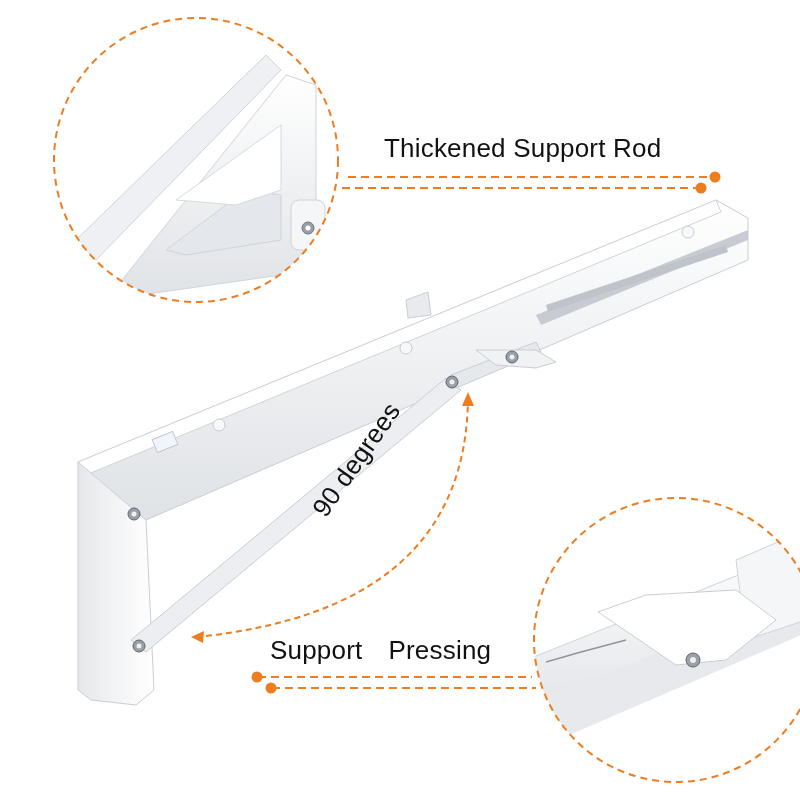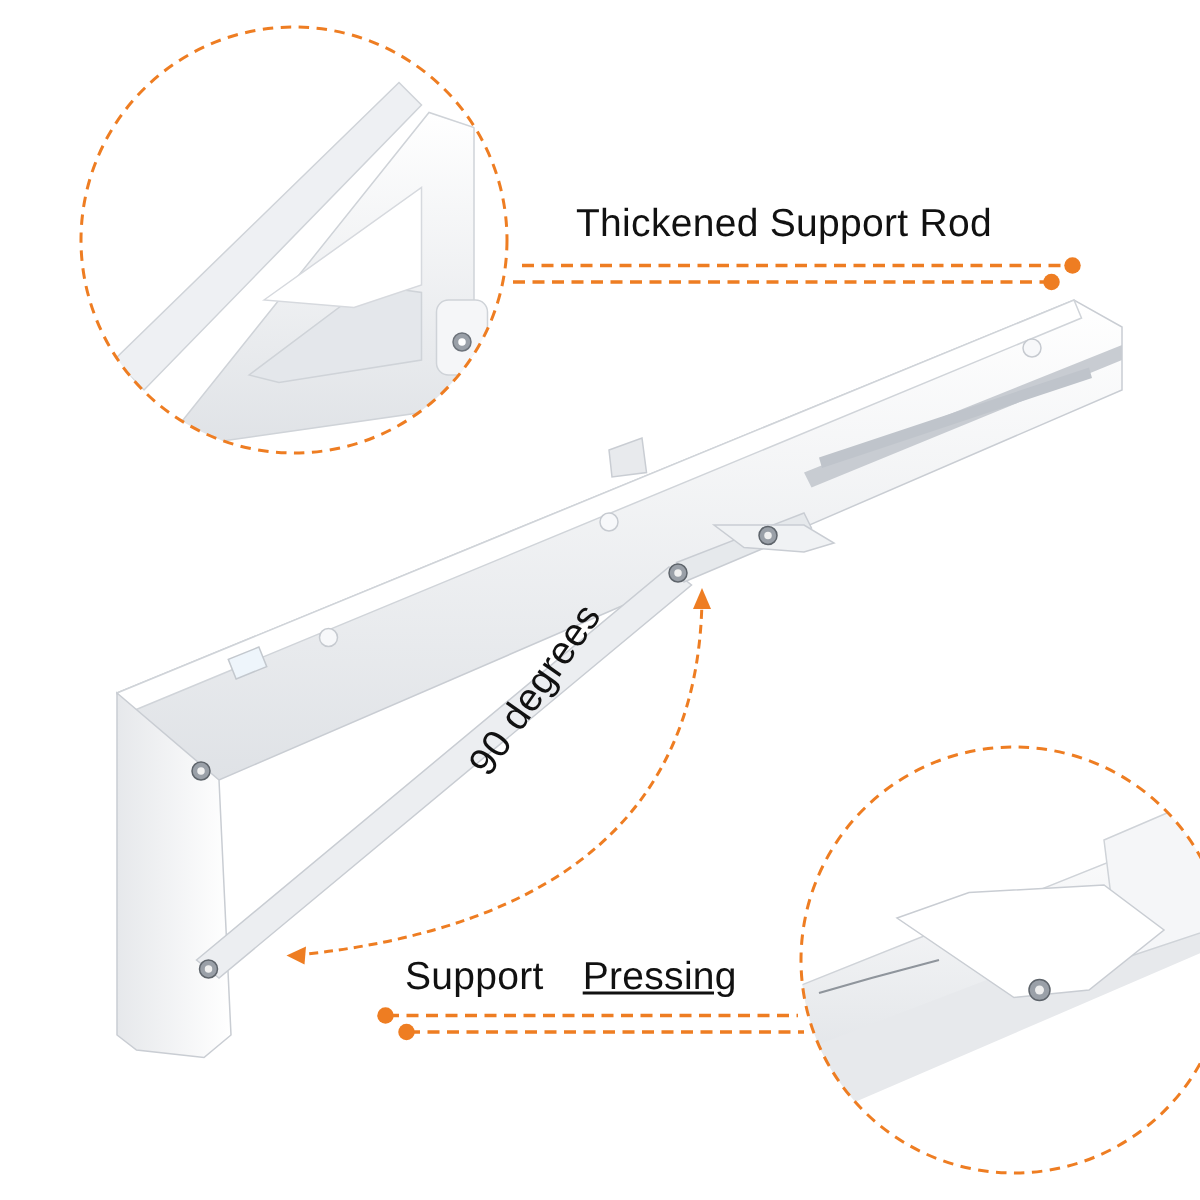--- a/index.html
+++ b/index.html
@@ -1,21 +1,21 @@
 <!DOCTYPE html>
 <html><head>
   <meta charset="utf-8">
   <style>
     html, body { margin: 0; padding: 0; background: #ffffff; }
     body { width: 800px; height: 800px; position: relative; overflow: hidden; font-family: "Liberation Sans", sans-serif; }
     .stage { position: absolute; left: 0; top: 0; width: 800px; height: 720px; margin-left: 36px; }
     .label { position: absolute; color: #111; font-size: 26px; letter-spacing: 0.2px; white-space: nowrap; }
     .lbl-rod { left: 348px; top: 133px; }
     .lbl-spring { left: 234px; top: 635px; }
-    .lbl-spring span + span { margin-left: 26px; text-decoration: underline; }
+    .lbl-spring span + span { margin-left: 26px; }
     .lbl-angle { left: 270px; top: 505px; transform-origin: left top; transform: rotate(-55deg); font-size: 26px; }
   </style>
 </head>
 <body>
 
 <div class="stage">
   <svg width="800" height="800" viewBox="0 0 800 800" xmlns="http://www.w3.org/2000/svg">
     <defs>
       <linearGradient id="metal" x1="0" y1="0" x2="0" y2="1">
         <stop offset="0" stop-color="#ffffff"></stop>

